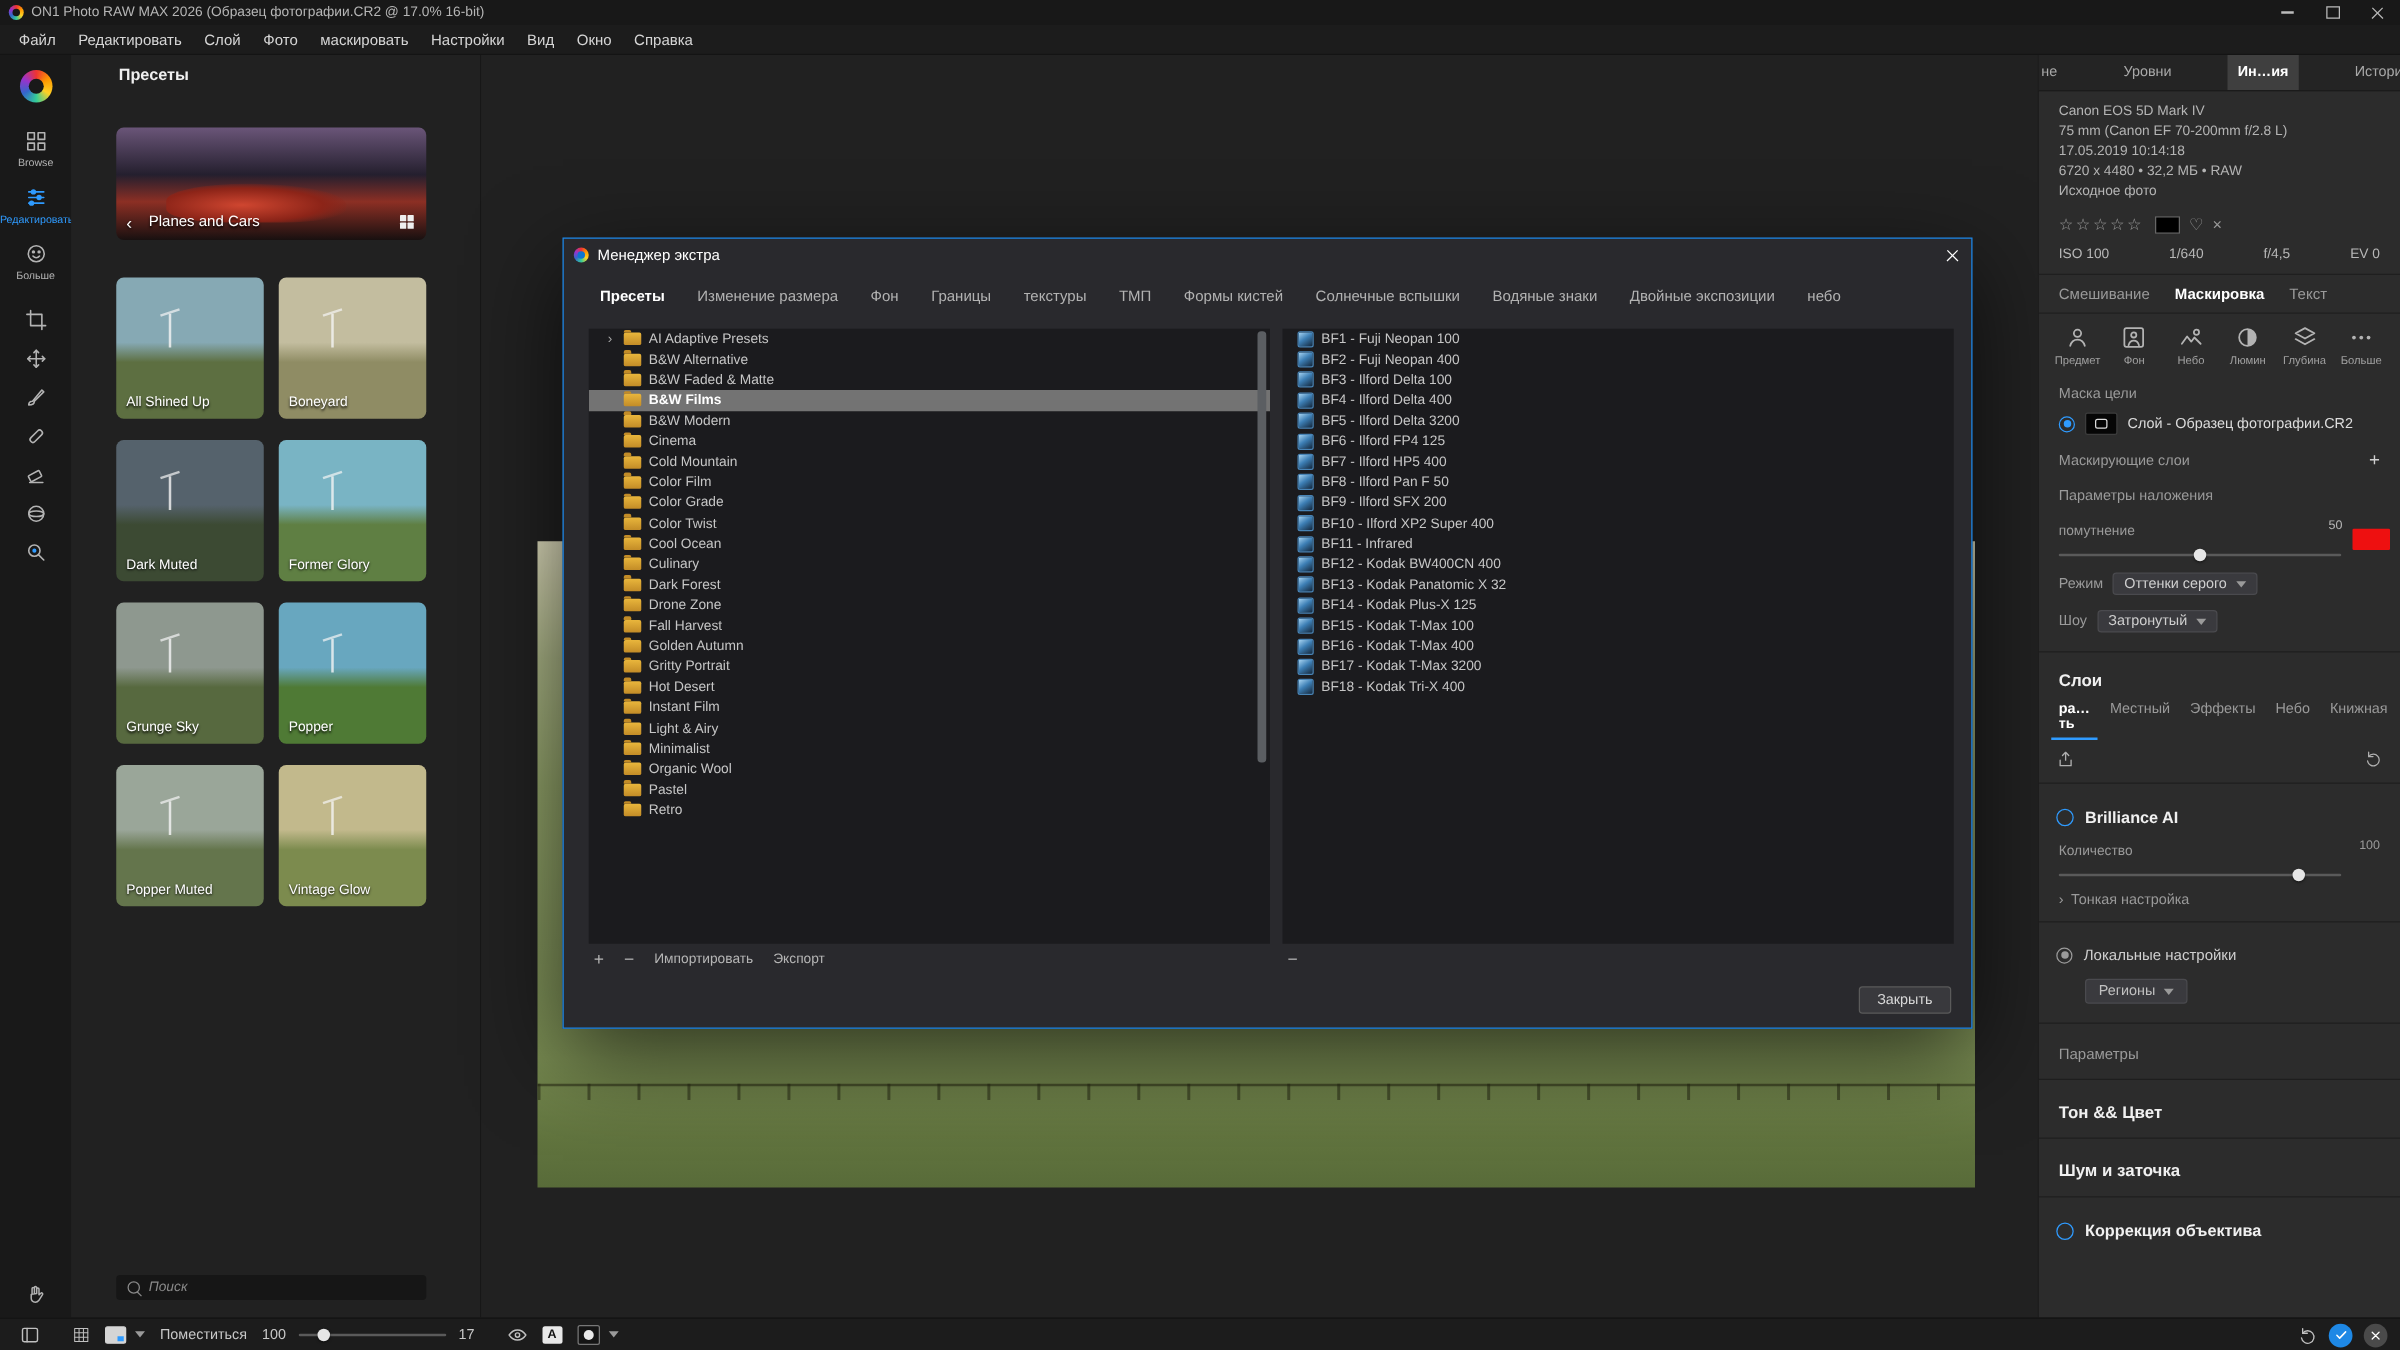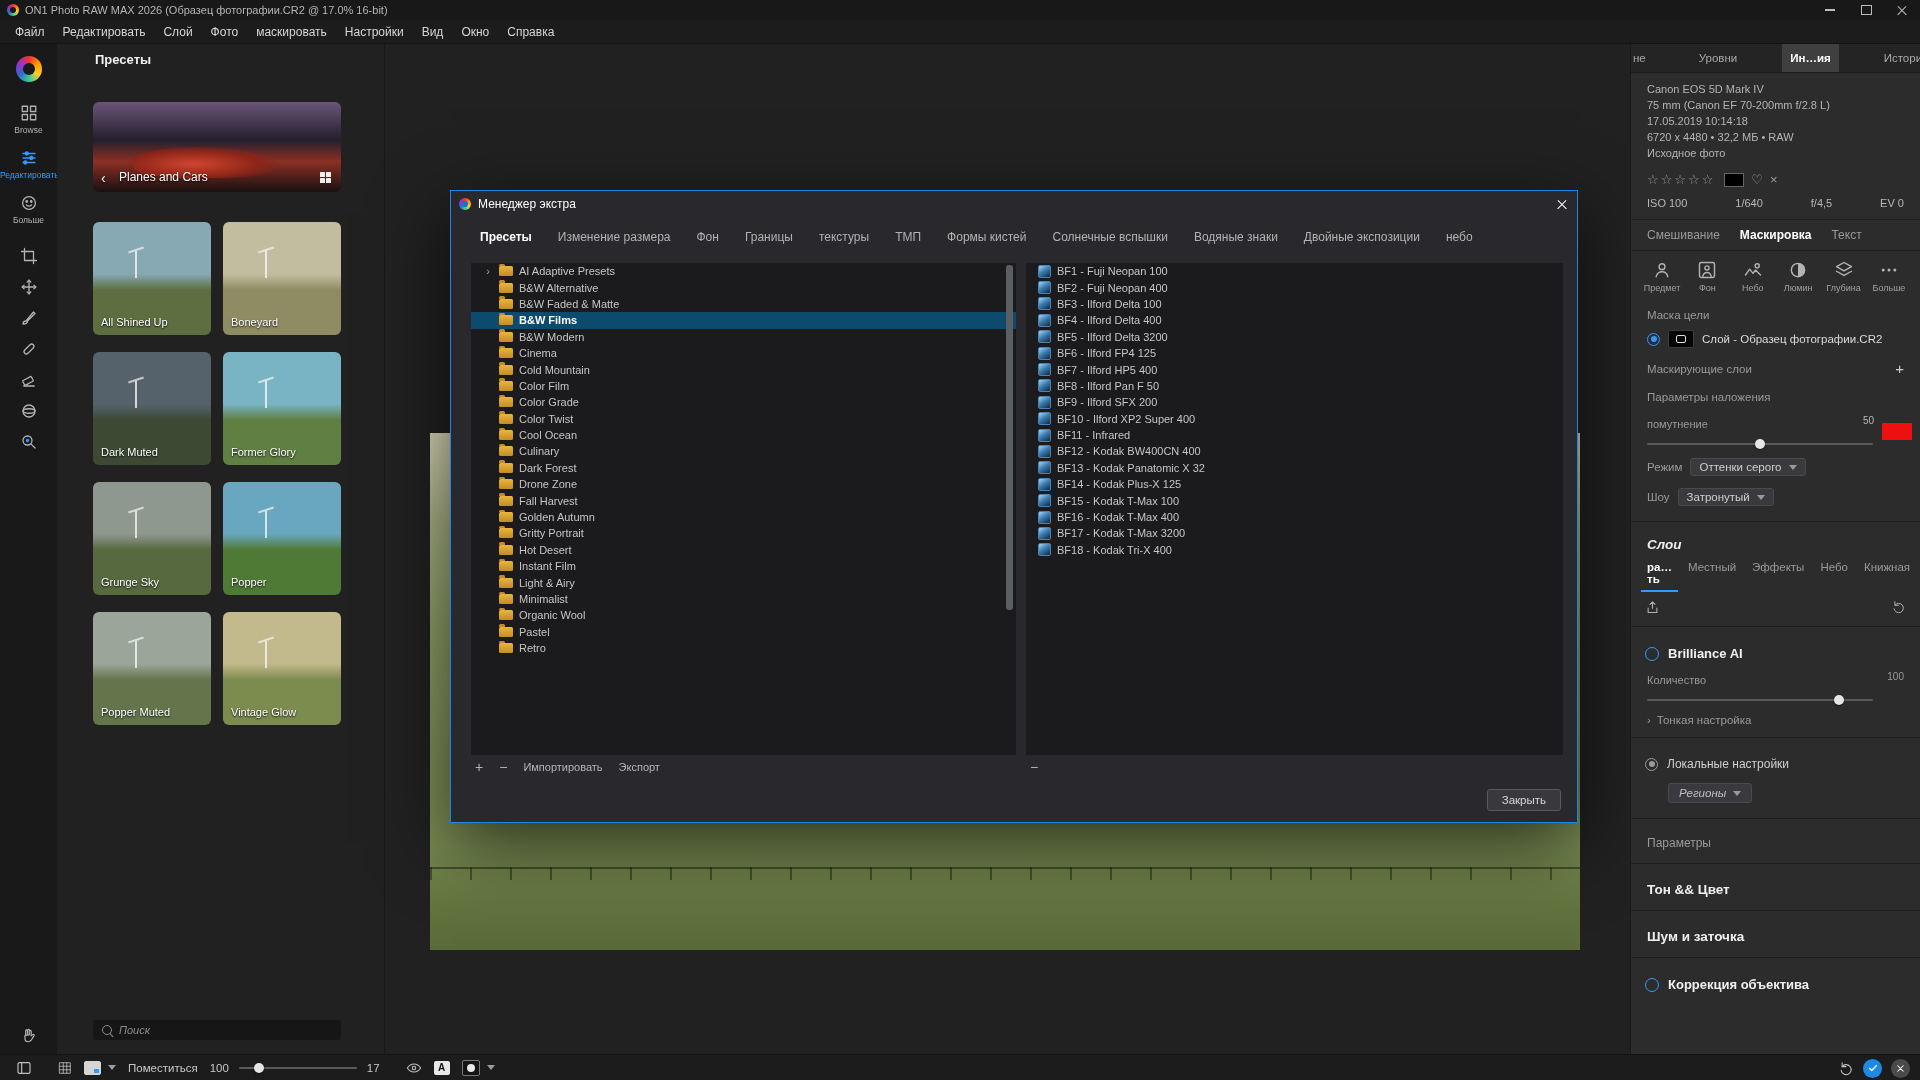--- a/index.html
+++ b/index.html
@@ -71,21 +71,21 @@
   .dlg-logo::after{content:"";position:absolute;inset:3px;border-radius:50%;background:#0d74d1;}
   .dlg-title{font-size:12px;}
   .dlg-close{margin-left:auto;margin-right:10px;color:#fff;display:flex;align-items:center;}
   #dialog-tabs{position:absolute;left:0;top:26px;width:100%;height:40px;display:flex;align-items:center;padding-left:16px;box-sizing:border-box;}
   .dtab{padding:0 13px;font-size:12px;color:#b2b2b2;white-space:nowrap;}
   .dtab.active{color:#fff;font-weight:bold;}
   .dlist{position:absolute;top:72px;height:492px;background:#1b1b1e;overflow:hidden;}
   #folder-list{left:20px;width:545px;}
   #preset-list{left:575px;width:537px;}
   .lrow{height:16.4px;display:flex;align-items:center;padding-left:12px;gap:6px;box-sizing:border-box;}
-  .lrow.selected{background:#0c4a6e;}
+  .lrow.selected{background:#737373;}
   .lrow.selected .lrow-label{color:#fff;font-weight:bold;}
   .lrow-label{font-size:11px;color:#c6c6c6;white-space:nowrap;}
   .expander{width:10px;color:#a8a8a8;font-size:11px;text-align:center;flex:0 0 auto;}
   .folder-icn{width:14px;height:10px;background:linear-gradient(180deg,#e9b63c,#c38c27);border-radius:1.5px;position:relative;flex:0 0 auto;}
   .folder-icn::before{content:"";position:absolute;top:-2.5px;left:0;width:6px;height:2.5px;background:#c38c27;border-radius:1.5px 1.5px 0 0;}
   .preset-icn{width:11px;height:11px;border-radius:2px;background:linear-gradient(145deg,#a8d4f2 0%,#3d7fb5 45%,#13263a 100%);border:1px solid #4884b6;flex:0 0 auto;}
   .scroll-thumb{position:absolute;right:3px;top:2px;width:7px;height:345px;background:#5b5e62;border-radius:3px;z-index:2;}
   .dlg-footer-left{position:absolute;left:24px;top:569px;display:flex;align-items:center;gap:16px;}
   .dlg-footer-right{position:absolute;left:579px;top:569px;}
   .ftr-btn{color:#b5b5b5;font-size:14px;line-height:14px;}
@@ -131,37 +131,37 @@
   .slider{position:relative;height:13px;margin-top:6px;width:226px;}
   .slider .track{position:absolute;left:0;right:0;top:5.5px;height:2.5px;background:#5a5a5a;border-radius:2px;}
   .sthumb{position:absolute;top:1.5px;width:10px;height:10px;border-radius:50%;background:#e6e6e6;box-shadow:0 1px 2px rgba(0,0,0,.5);}
   .at17{left:calc(17% - 5px);} .at50{left:calc(50% - 5px);} .at85{left:calc(85% - 5px);}
   .dd-row{display:flex;align-items:center;gap:8px;padding:6px 16px;}
   .dd-row .lab{font-size:11.5px;color:#9a9a9a;}
   .dropdown{display:inline-flex;align-items:center;background:#3a3a3e;border:1px solid #4a4a4e;border-radius:3px;padding:2px 8px;}
   .dropdown .dval{font-size:11.5px;color:#cfcfcf;}
   .caret{width:0;height:0;border-left:4px solid transparent;border-right:4px solid transparent;border-top:5px solid #9a9a9a;display:inline-block;margin-left:7px;}
   .hr{height:1px;background:#1e1e1e;margin:9px 0;}
-  .layers-title{font-size:13.5px;font-weight:bold;color:#f0f0f0;padding:6px 16px 6px;font-style:italic;}
+  .layers-title{font-size:13.5px;font-weight:bold;color:#f0f0f0;padding:6px 16px 6px;}
   #layers-tabs{display:flex;gap:4px;padding:0 10px;}
   .ltab{font-size:11.5px;color:#9a9a9a;padding:3px 6px 5px;}
   .ltab.active{color:#fff;font-weight:bold;border-bottom:2px solid #2f9bff;}
   .layers-icons{display:flex;justify-content:space-between;padding:8px 14px 2px;color:#b0b0b0;}
   .section-row{display:flex;align-items:center;gap:9px;padding:10px 14px 4px;text-align:center;}
   .toggle-circle{width:12px;height:12px;border-radius:50%;border:1.5px solid #2f9bff;flex:0 0 auto;}
   .radio-dot{width:11px;height:11px;border-radius:50%;border:1.5px solid #9a9a9a;position:relative;flex:0 0 auto;}
   .radio-dot::after{content:"";position:absolute;inset:2.5px;background:#9a9a9a;border-radius:50%;}
   .section-title{font-size:13px;font-weight:bold;color:#f0f0f0;}
   .section-sub{font-size:12px;color:#cfcfcf;}
   .amount-block{position:relative;padding:8px 16px 0;}
   .amt-value{position:absolute;right:16px;top:6px;font-size:10px;color:#9a9a9a;}
   .fine-row{display:flex;align-items:center;gap:6px;padding:8px 16px 2px;color:#9a9a9a;font-size:11.5px;}
   .regions-btn{display:inline-flex;align-items:center;background:#3a3a3e;border:1px solid #4a4a4e;border-radius:3px;
     padding:3px 10px;margin:8px 0 6px 37px;}
-  .regions-btn .dval{font-size:11.5px;color:#c0c0c0;font-style:italic;}
+  .regions-btn .dval{font-size:11.5px;color:#c0c0c0;}
   .sec-label.big{font-size:12px;padding-top:8px;}
   .pad-title{font-size:13.5px;font-weight:bold;color:#f0f0f0;padding:9px 16px 4px;}
 
   
   #bottombar{position:absolute;left:0;bottom:0;width:100%;height:26px;background:#1c1c1c;border-top:1px solid #121212;
     display:flex;align-items:center;box-sizing:border-box;padding-left:16px;color:#c0c0c0;}
   .bb-gap{width:26px;} .bb-gap-s{width:12px;}
   .bb-label{font-size:11.5px;color:#c8c8c8;white-space:nowrap;}
   .layout-icn{width:15px;height:12px;border:1.5px solid #d5d5d5;border-radius:2px;position:relative;background:#d5d5d5;}
   .layout-icn::after{content:"";position:absolute;right:1px;bottom:1px;width:5px;height:4px;background:#2f9bff;}

